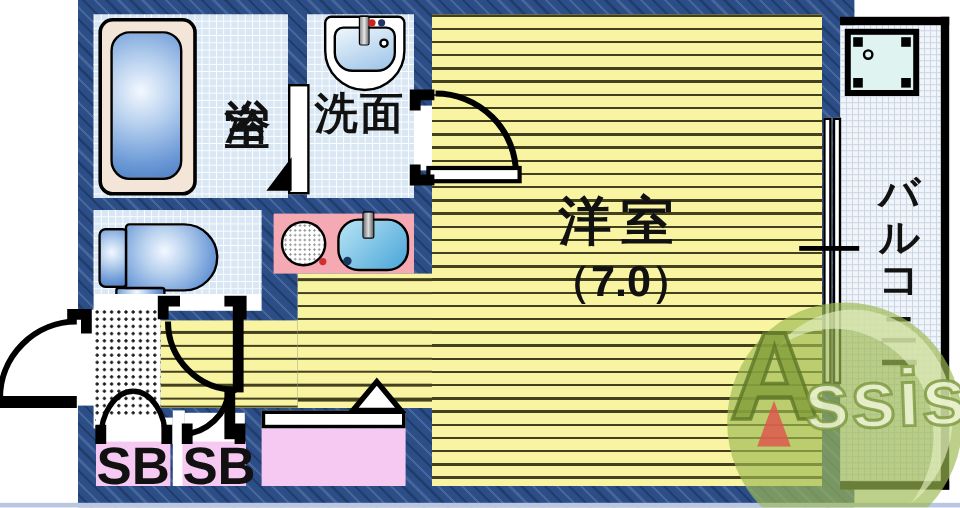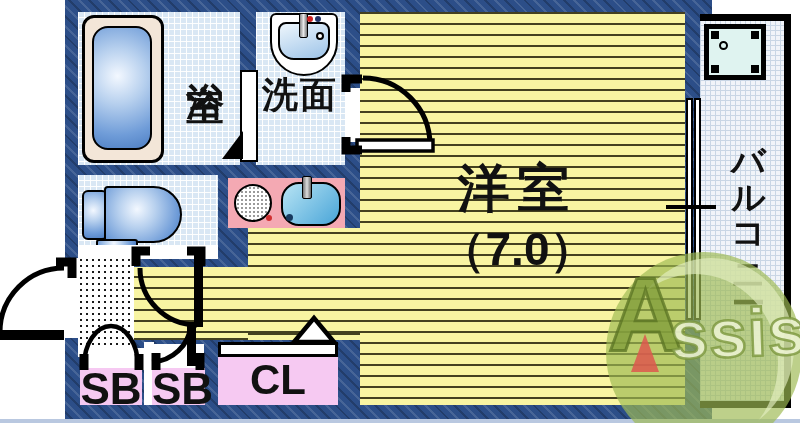--- a/index.html
+++ b/index.html
@@ -80,35 +80,34 @@
 
   <div class="abs" style="left:78px;top:245px;width:140px;height:14px;background:#fff;"></div>
   <div class="abs dots" style="left:78px;top:257px;width:56px;height:100px;"></div>
   <div class="abs" style="left:63px;top:258px;width:16px;height:80px;background:#fff;"></div>
 
   <div class="abs yellow" style="left:360px;top:12px;width:325px;height:393px;"></div>
   <div class="abs yellow" style="left:248px;top:228px;width:112px;height:112px;background-position-y:-7px;"></div>
   <div class="abs yellow" style="left:134px;top:267px;width:114px;height:73px;background-position-y:-2px;"></div>
 
   <div class="abs jp" style="left:405px;top:162px;width:225px;text-align:center;">
-    <div style="font-size:52px;letter-spacing:8px;font-family:Liberation Serif, serif;">洋室</div>
-    <div style="font-size:46px;margin-top:8px;">（7.0）</div>
+    <div style="font-size:44px;letter-spacing:8px;">洋室</div>
+    <div style="font-size:36px;margin-top:8px;">（7.0）</div>
   </div>
 
   <div class="abs" style="left:80px;top:348px;width:64px;height:22px;background:#fff;"></div>
   <div class="abs" style="left:144px;top:342px;width:10px;height:63px;background:#fff;"></div>
   <div class="abs" style="left:154px;top:344px;width:50px;height:26px;background:#fff;"></div>
   <div class="abs" style="left:80px;top:368px;width:62px;height:37px;background:#f6c9f2;"></div>
   <div class="abs jp" style="left:80px;top:366px;width:62px;font-size:44px;text-align:center;">SB</div>
   <div class="abs" style="left:152px;top:368px;width:53px;height:37px;background:#f6c9f2;"></div>
   <div class="abs jp" style="left:152px;top:366px;width:53px;font-size:44px;text-align:center;">SB</div>
 
   <div class="abs" style="left:218px;top:342px;width:120px;height:15px;background:#fff;border:3px solid #000;"></div>
   <div class="abs" style="left:218px;top:357px;width:120px;height:48px;background:#f6c9f2;"></div>
-  <div class="abs jp" style="left:218px;top:358px;width:120px;font-size:42px;text-align:center;">CL</div>
 
   <div class="abs bgrid" style="left:700px;top:21px;width:84px;height:380px;"></div>
   <div class="abs" style="left:700px;top:14px;width:91px;height:7px;background:#000;"></div>
   <div class="abs" style="left:784px;top:14px;width:7px;height:394px;background:#000;"></div>
   <div class="abs" style="left:700px;top:401px;width:91px;height:7px;background:#000;"></div>
   <div class="abs" style="left:704px;top:24px;width:62px;height:56px;background:#dff3f0;border:5px solid #000;">
     <div class="abs" style="left:2px;top:2px;width:8px;height:8px;background:#000;"></div>
     <div class="abs" style="right:2px;top:2px;width:8px;height:8px;background:#000;"></div>
     <div class="abs" style="left:2px;bottom:2px;width:8px;height:8px;background:#000;"></div>
     <div class="abs" style="right:2px;bottom:2px;width:8px;height:8px;background:#000;"></div>

